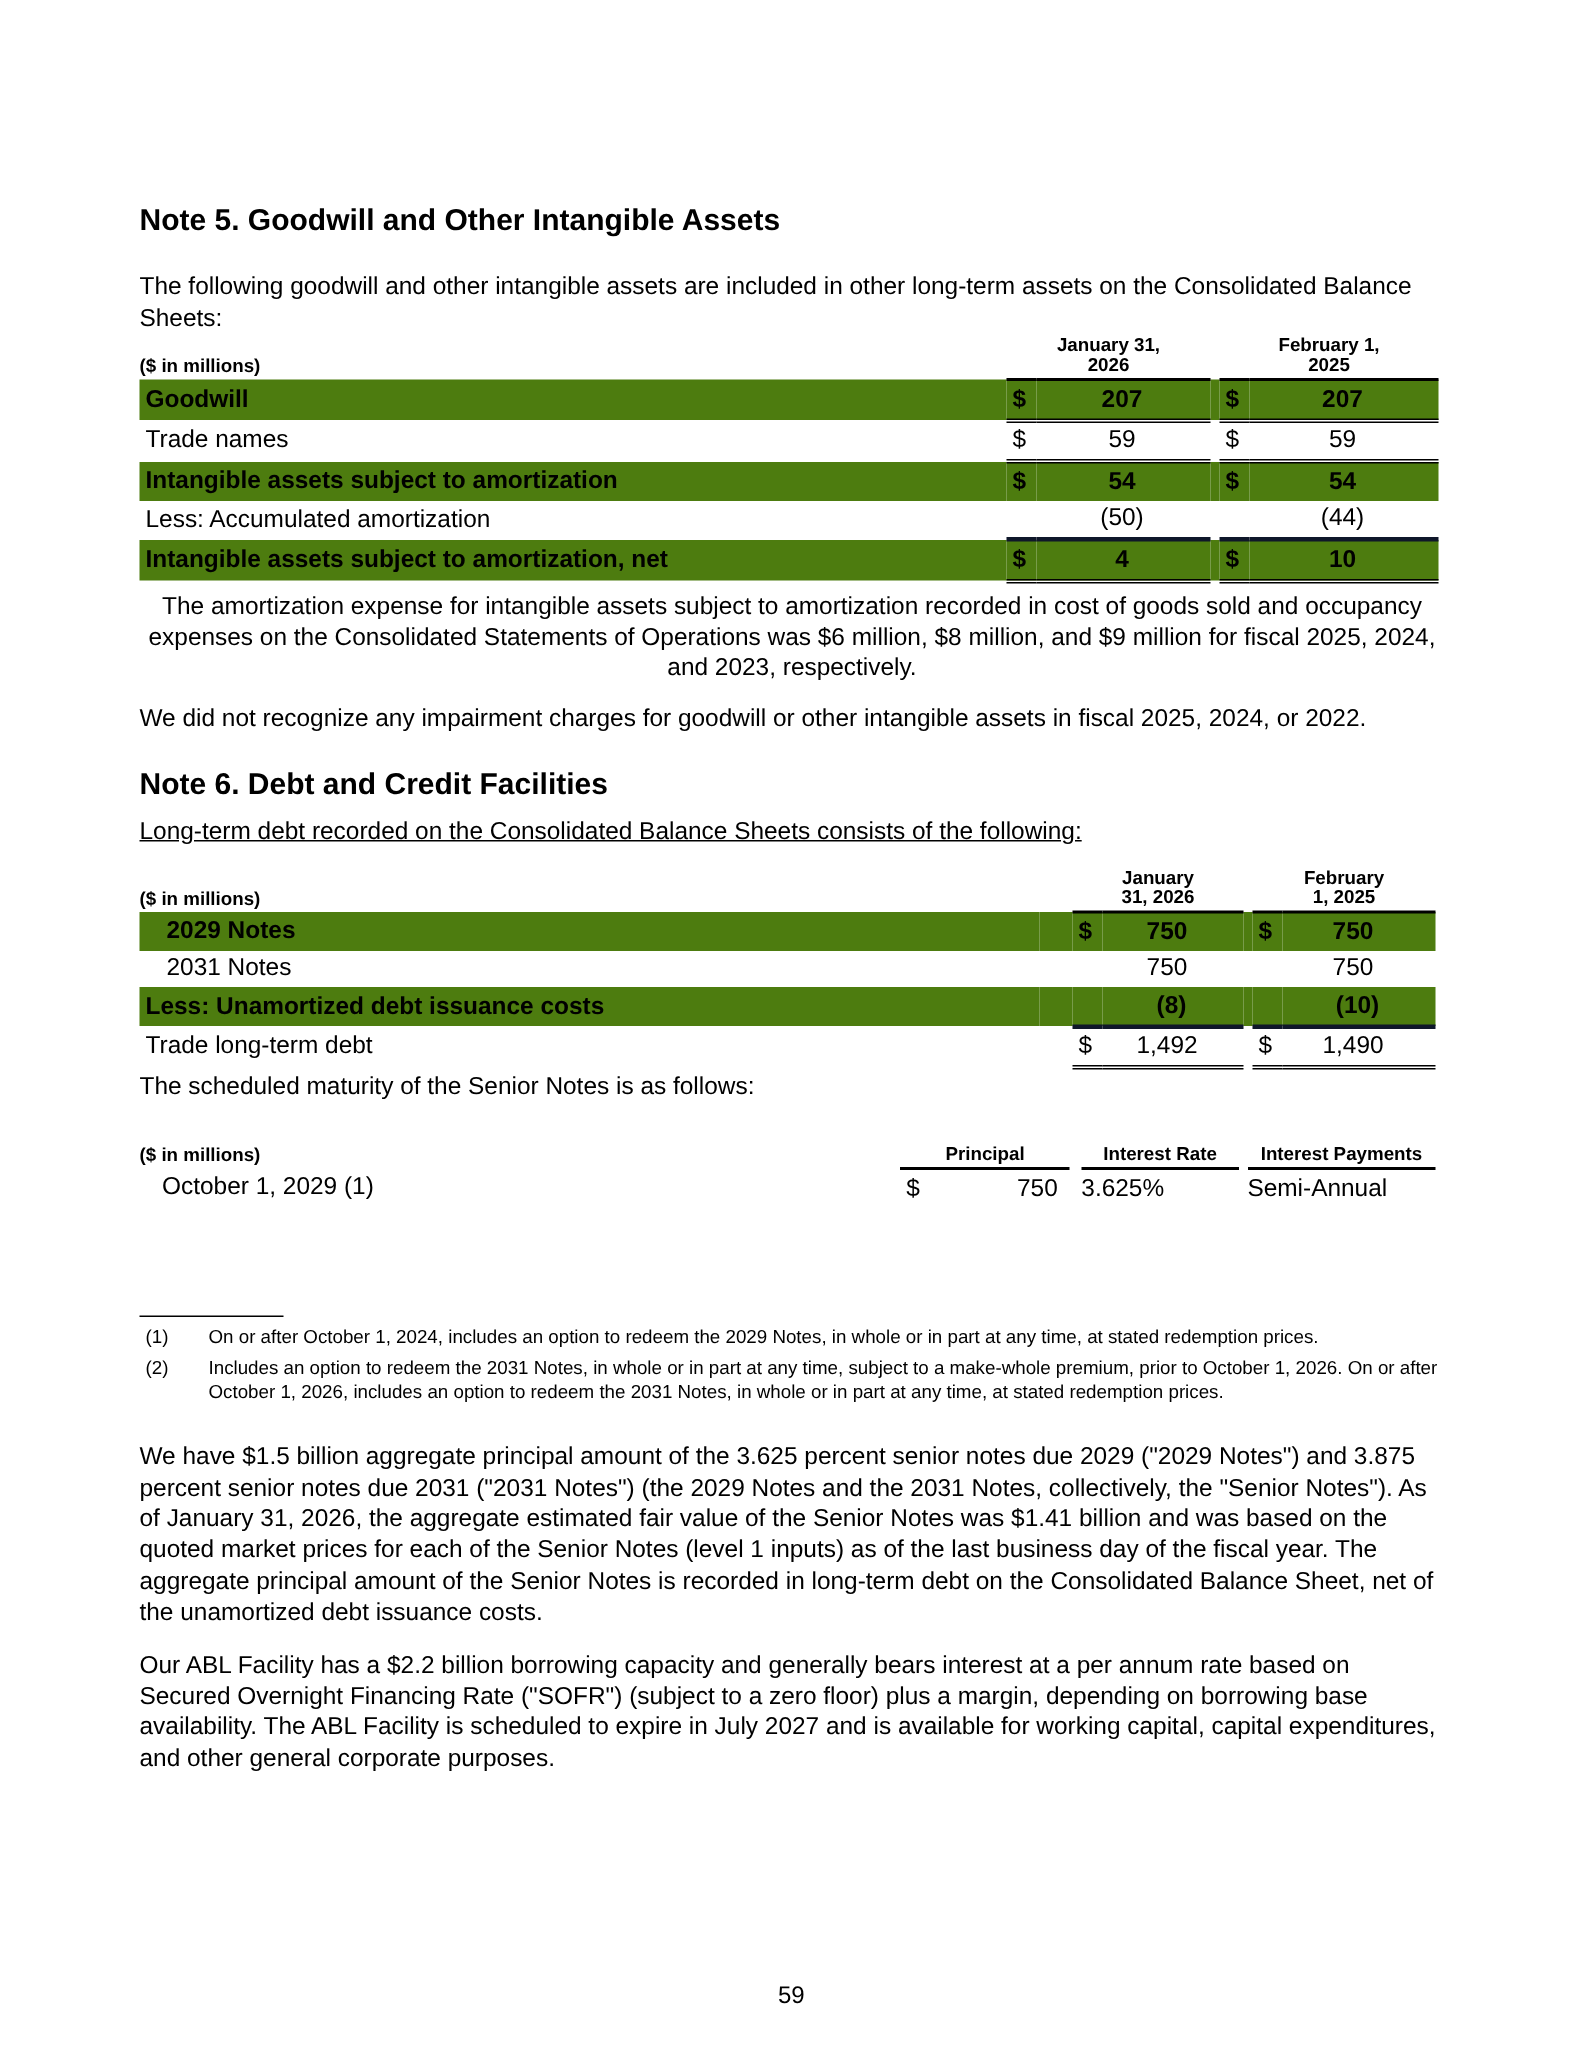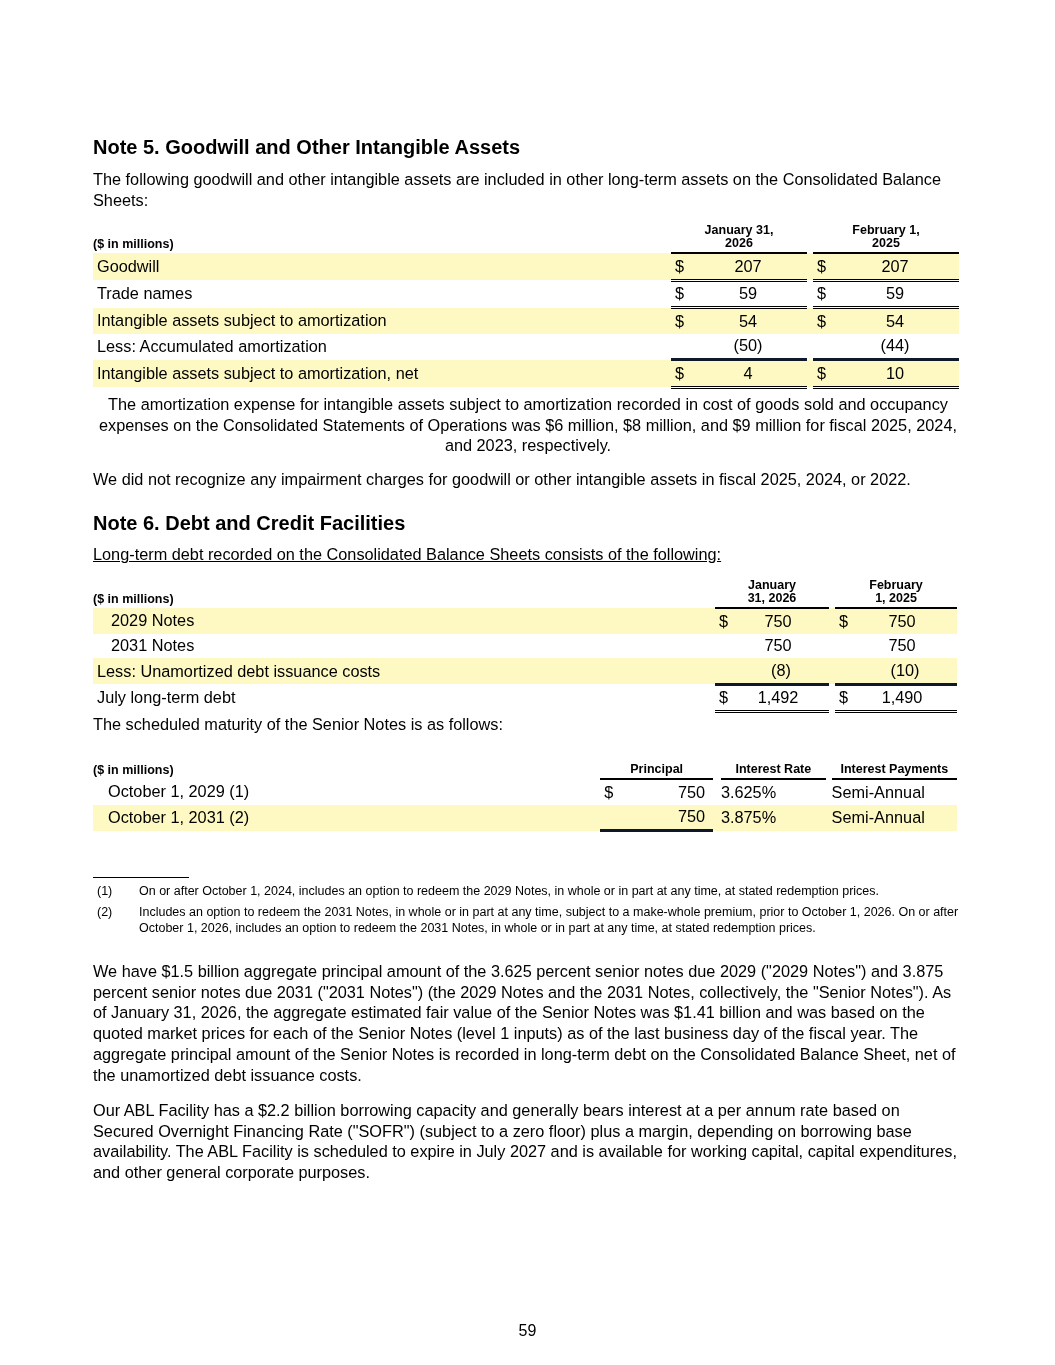--- a/index.html
+++ b/index.html
@@ -4,41 +4,41 @@
 <style>
   html, body { margin: 0; padding: 0; background: #ffffff; }
   body { width: 1055px; height: 1365px; position: relative; font-family: "Liberation Sans", sans-serif; color: #000; }
   .page { position: absolute; left: 93px; top: 0; width: 867px; }
   h2 { position: absolute; left: 0; margin: 0; font-size: 20px; font-weight: bold; }
   p.body { position: absolute; left: 0; margin: 0; font-size: 16.3px; line-height: 20.7px; width: 870px; }
   table.fin { position: absolute; left: 0; border-collapse: collapse; font-size: 16.3px; }
   table.fin td { padding: 0; height: 24.5px; vertical-align: middle; white-space: nowrap; }
   table.fin .hdr td { font-size: 12.5px; font-weight: bold; vertical-align: bottom; height: auto; line-height: 13px; padding-bottom: 2px; }
   table.fin .hdr td.colh { text-align: center; border-bottom: 2px solid #000; }
-  .shade td { background: #fef9c3; }
+  .shade td { background: #4d7c0f; font-weight: bold; }
   td.lbl { padding-left: 4px !important; }
   td.ind { padding-left: 18px !important; }
   td.cur { text-align: left; padding-left: 4px !important; }
   td.num { text-align: center; padding-right: 2px !important; }
   .dbl { border-bottom: 3px double #000; }
   .sgl { border-bottom: 3px solid #0f172a; }
   td.ctr { text-align: left; }
   .fnrule { position: absolute; left: 0; top: 877px; width: 96px; border-top: 1px solid #000; }
   .fn { position: absolute; left: 0; font-size: 12.5px; line-height: 16.3px; width: 870px; }
   .fn .mk { position: absolute; left: 4px; }
   .fn .tx { margin-left: 46px; display: block; width: 820px; }
   .pgnum { position: absolute; left: 0; top: 1322px; width: 1055px; text-align: center; font-size: 16px; }
 </style>
 </head>
 <body>
 
 <div class="page">
 
   <h2 style="top:136px;">Note 5. Goodwill and Other Intangible Assets</h2>
-  <p class="body" style="top:169px;">The following goodwill and other intangible assets are included in other long-term assets on the Consolidated Balance Sheets:</p>
+  <p class="body" style="top:181px;">The following goodwill and other intangible assets are included in other long-term assets on the Consolidated Balance Sheets:</p>
 
   <table class="fin" style="top:224px; width:866px;">
     <colgroup>
       <col style="width:578px">
         <col style="width:0px">
         <col style="width:20px">
         <col style="width:116px">
         <col style="width:6px">
         <col style="width:20px">
         <col style="width:126px">
@@ -144,21 +144,21 @@
     <tr class="shade">
       <td class="lbl">Less: Unamortized debt issuance costs</td>
           <td></td>
       <td class="cur sgl"></td>
       <td class="num sgl">(8)</td>
           <td></td>
       <td class="cur sgl"></td>
       <td class="num sgl">(10)</td>
     </tr>
     <tr>
-      <td class="lbl">July long-term debt</td>
+      <td class="lbl">Trade long-term debt</td>
           <td></td>
       <td class="cur dbl">$</td>
       <td class="num dbl" style="padding-right:8px !important;">1,492</td>
           <td></td>
       <td class="cur dbl">$</td>
       <td class="num dbl" style="padding-right:8px !important;">1,490</td>
     </tr>
   </tbody>
     </table>
 
@@ -188,30 +188,20 @@
     <tr>
       <td class="ind" style="padding-left:15px !important;">October 1, 2029 (1)</td>
           <td></td>
       <td class="cur">$</td>
       <td class="num" style="padding-right:8px !important;">750</td>
           <td></td>
       <td class="ctr">3.625%</td>
           <td></td>
       <td class="ctr">Semi-Annual</td>
     </tr>
-    <tr class="shade">
-      <td class="ind" style="padding-left:15px !important;">October 1, 2031 (2)</td>
-          <td></td>
-      <td class="cur sgl"></td>
-      <td class="num sgl" style="padding-right:8px !important;">750</td>
-          <td></td>
-      <td class="ctr">3.875%</td>
-          <td></td>
-      <td class="ctr">Semi-Annual</td>
-    </tr>
   </tbody>
     </table>
 
   <div class="fnrule"></div>
   <div class="fn" style="top:883px;">
     <span class="mk">(1)</span>
     <span class="tx">On or after October 1, 2024, includes an option to redeem the 2029 Notes, in whole or in part at any time, at stated redemption prices.</span>
   </div>
   <div class="fn" style="top:904px;">
     <span class="mk">(2)</span>

